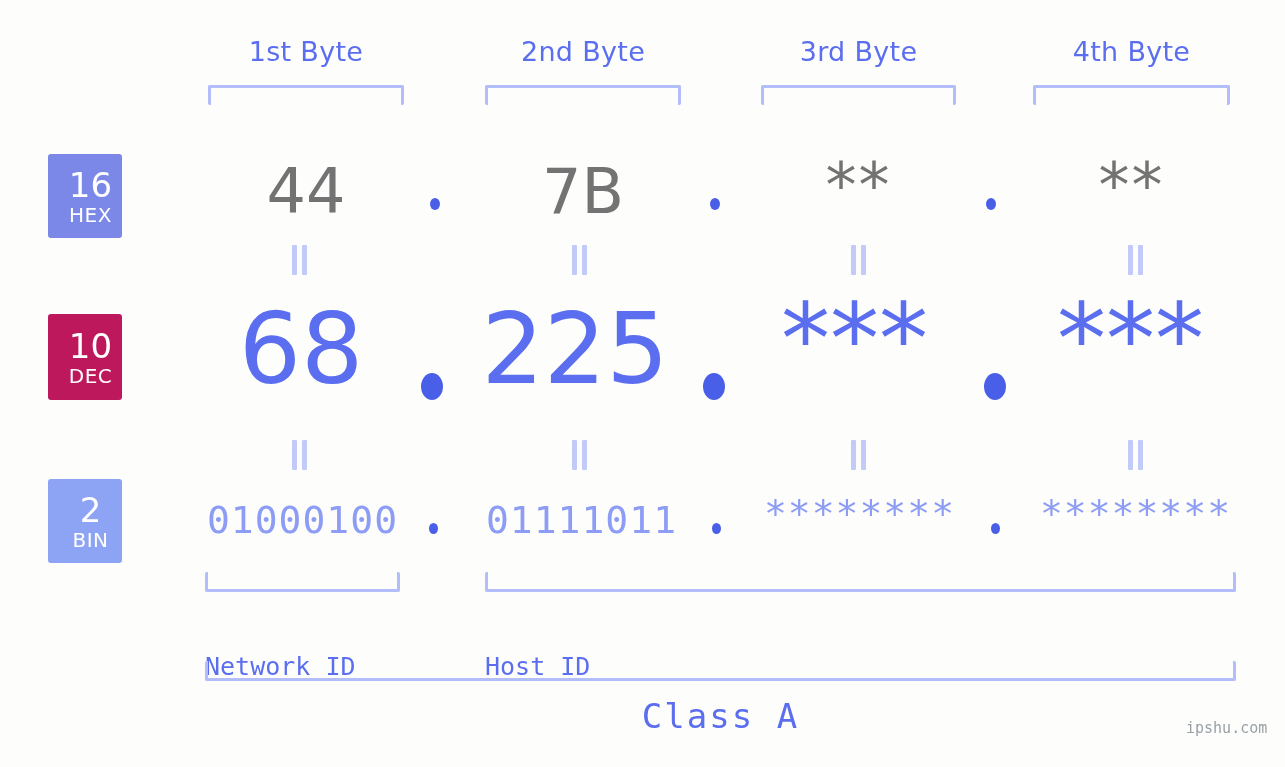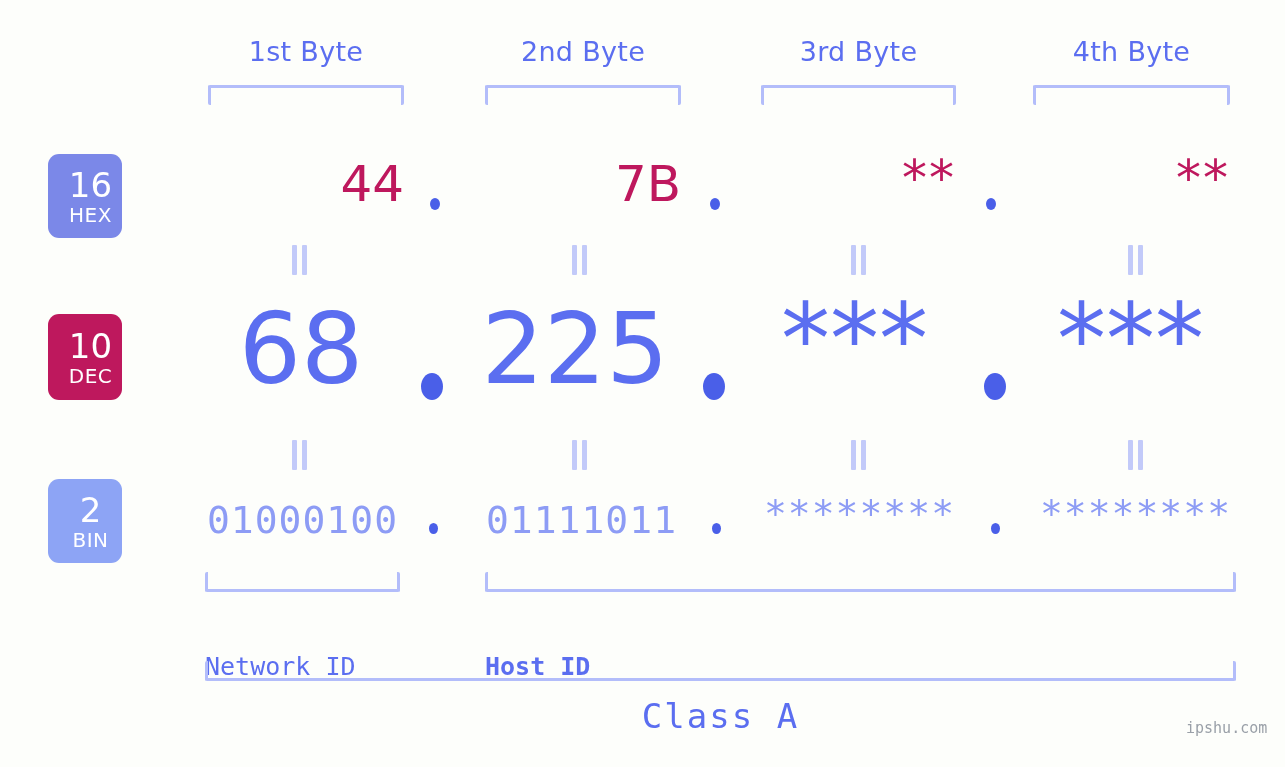--- a/index.html
+++ b/index.html
@@ -40,21 +40,21 @@
     border: 3px solid #b3bdfa;
     border-top: none;
     height: 20px;
     border-radius: 2px;
   }
 
   
   .badge {
     position: absolute;
     width: 74px;
-    border-radius: 11px;
+    border-radius: 3px;
     color: #ffffff;
     display: flex;
     flex-direction: column;
     align-items: center;
     justify-content: center;
     line-height: 1;
     padding-left: 11px;
   }
   .badge .num {
     font-size: 34px;
@@ -71,21 +71,21 @@
   }
 
   
   .cell {
     position: absolute;
     text-align: center;
     white-space: nowrap;
     color: #5b6ef0;
     font-family: "DejaVu Sans", sans-serif;
   }
-  .hex-val  { font-size: 50px; color: #be185d; font-weight: 400; text-align: right; }
+  .hex-val  { font-size: 62px; color: #737373; font-weight: 400; }
   .hex-val.masked { letter-spacing: 2px; }
   .dec-val  { font-size: 98px; color: #5b6ef0; font-weight: 400; line-height: 1; }
   .bin-val  {
     font-size: 38px; color: #8d9cf5;
     font-family: "DejaVu Sans Mono", monospace;
     letter-spacing: 1px;
   }
 
   
   .dot {
@@ -221,20 +221,20 @@
   <div class="cell bin-val" style="left:1028px; top:492px; width:215px;">********</div>
 
   <div class="dot" style="left:429px; top:523px; width:9px; height:11px;"></div>
   <div class="dot" style="left:712px; top:523px; width:9px; height:11px;"></div>
   <div class="dot" style="left:991px; top:523px; width:9px; height:11px;"></div>
 
   <div class="bracket-down" style="left:205px; top:572px; width:195px;"></div>
   <div class="bracket-down" style="left:485px; top:572px; width:751px;"></div>
 
   <div class="id-label" style="left:205px; top:613px; width:195px;">Network ID</div>
-  <div class="id-label" style="left:485px; top:613px; width:751px;font-weight:bold;">Host ID</div>
+  <div class="id-label" style="left:485px; top:613px; width:751px;">Host ID</div>
 
   <div class="bracket-down" style="left:205px; top:661px; width:1031px;"></div>
   <div class="class-label" style="left:205px; top:696px; width:1031px;">Class A</div>
 
   <div class="watermark" style="left:1186px; top:719px;">ipshu.com</div>
 
 </div>
 
 </body></html>

